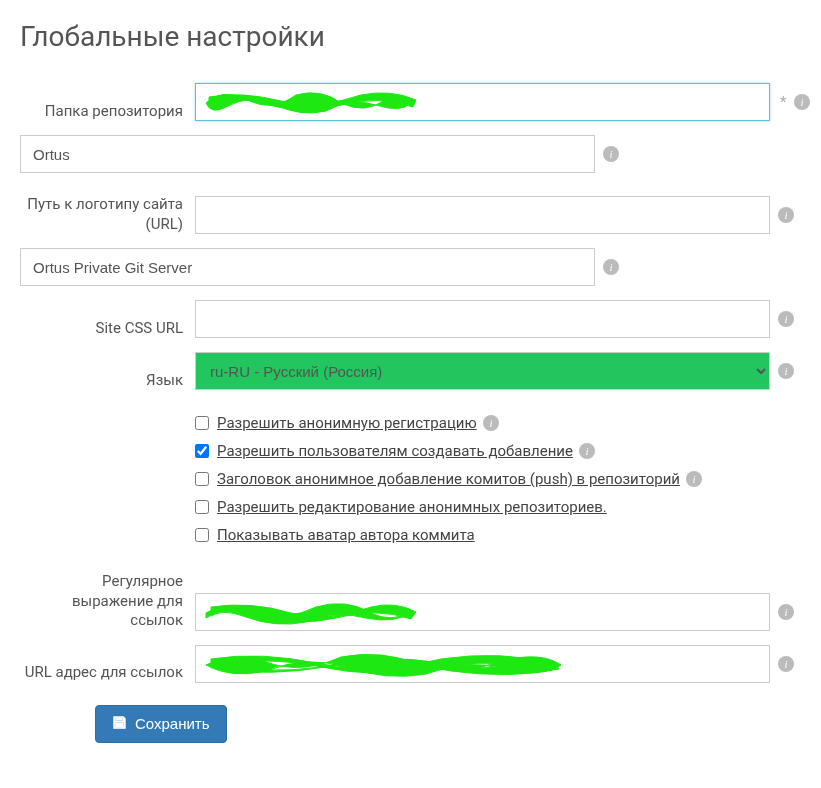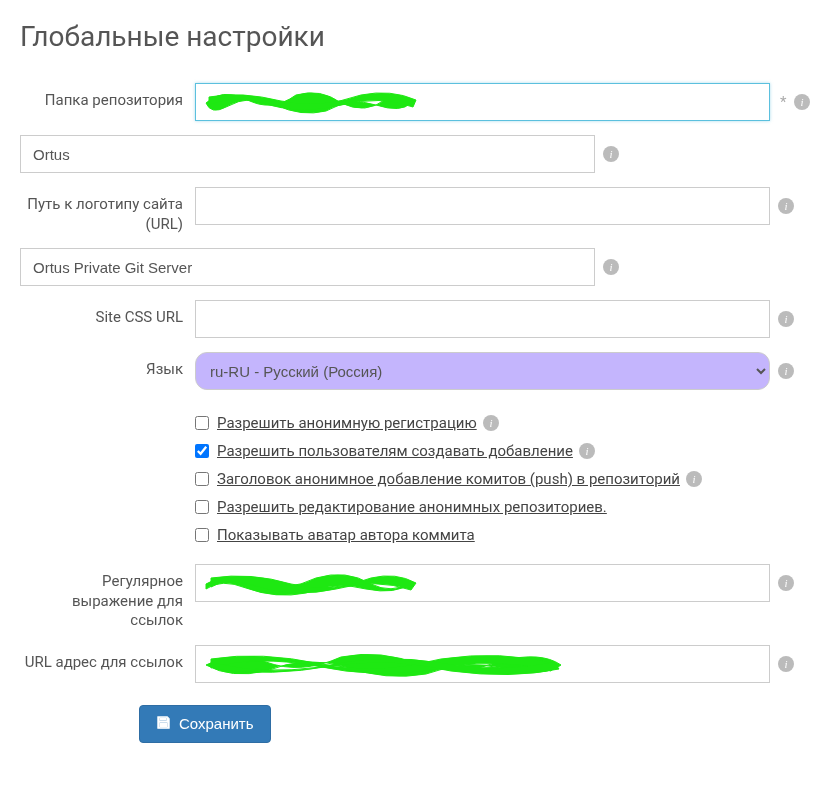--- a/index.html
+++ b/index.html
@@ -11,21 +11,21 @@
       width: 821px;
     }
     h1 {
       font-size: 28px;
       font-weight: 400;
       color: #555;
       margin-bottom: 30px;
     }
     .form-row {
       display: flex;
-      align-items: flex-start;
+      align-items: flex-end;
       margin-bottom: 14px;
     }
     .form-label {
       width: 175px;
       text-align: right;
       padding-right: 12px;
       font-size: 15px;
       color: #555;
       padding-top: 8px;
       line-height: 1.3;
@@ -53,22 +53,22 @@
       border-color: #5bc0de;
       box-shadow: 0 0 3px rgba(91,192,222,0.5);
     }
     .form-select {
       flex: 0 0 575px;
       width: 575px;
       height: 38px;
       padding: 6px 10px;
       font-size: 15px;
       border: 1px solid #ccc;
-      border-radius: 12px;
-      background: #c4b5fd;
+      border-radius: 0;
+      background: #22c55e;
       color: #555;
     }
     .required-mark {
       color: #aaa;
       font-size: 15px;
       margin-left: 2px;
     }
     .info-icon {
       width: 16px;
       height: 16px;
@@ -94,21 +94,21 @@
     }
     .checkbox-row input[type="checkbox"] {
       width: 14px;
       height: 14px;
       margin-right: 8px;
     }
     .checkbox-row .info-icon {
       margin-left: 6px;
     }
     .save-row {
-      margin-left: 119px;
+      margin-left: 75px;
       margin-top: 22px;
       text-decoration: underline;
     }
     .btn-save {
       background: #337ab7;
       color: #fff;
       border: 1px solid #2e6da4;
       border-radius: 4px;
       padding: 9px 16px;
       font-size: 15px;

